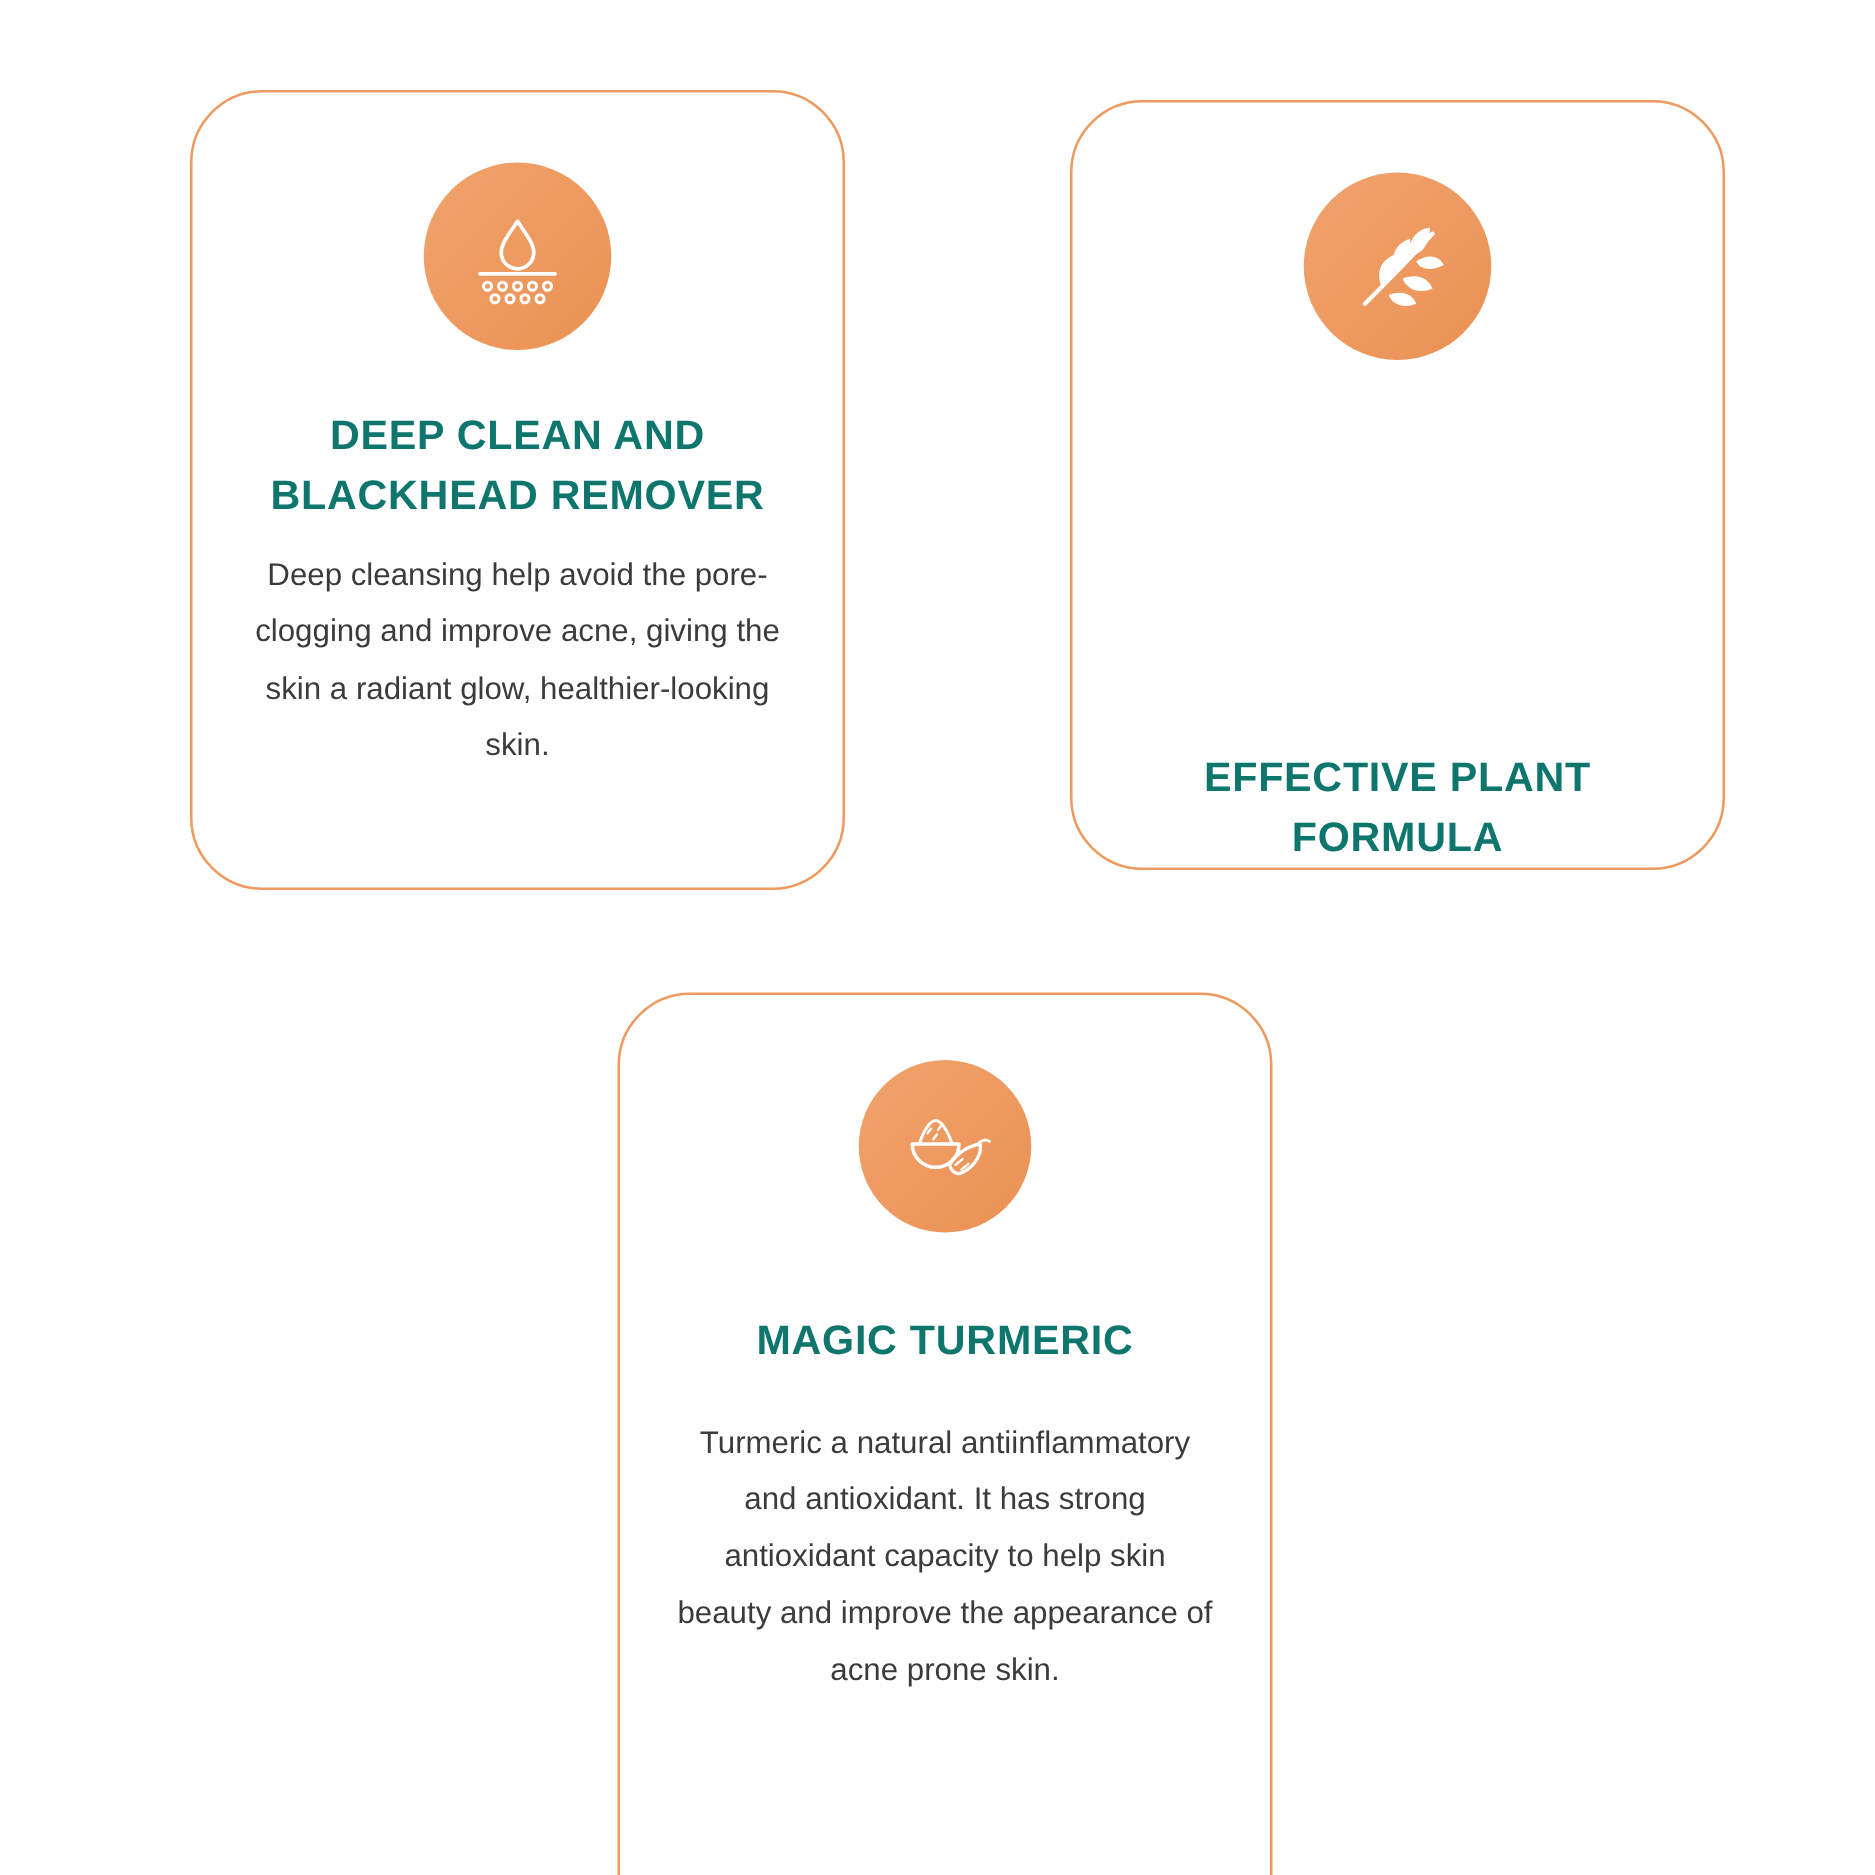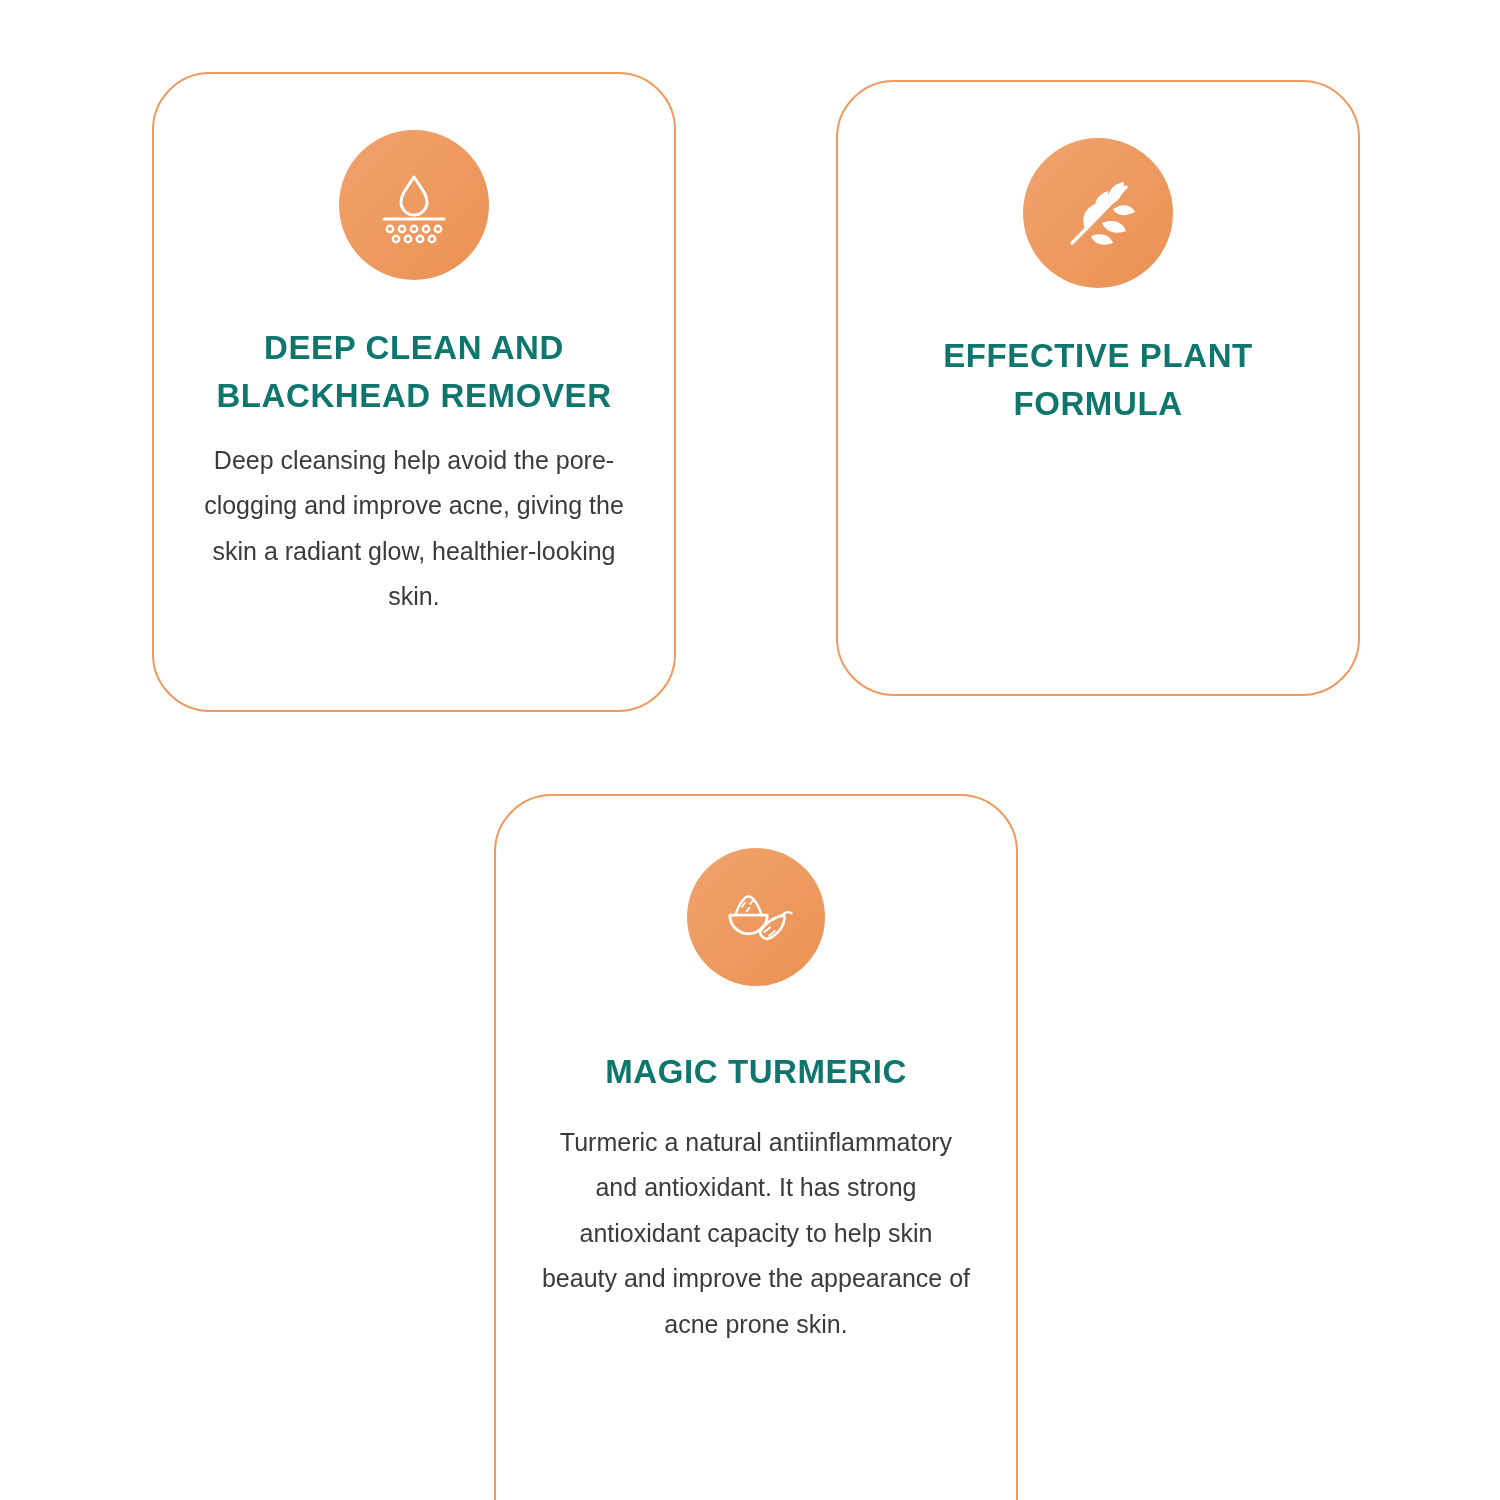--- a/index.html
+++ b/index.html
@@ -33,24 +33,25 @@
   }
 
   .card-1 {
     left: 152px;
     top: 72px;
     width: 524px;
     height: 640px;
   }
 
   .card-2 {
-    left: 836px;
+    left: 856px;
     top: 80px;
     width: 524px;
     height: 616px;
+    justify-content: space-between;
   }
 
   .card-3 {
     left: 494px;
     top: 794px;
     width: 524px;
     height: 772px;
   }
 
   .icon-circle {
@@ -92,21 +93,21 @@
   .card-body {
     color: #3b3b3b;
     font-size: 25px;
     line-height: 1.82;
     text-align: center;
     margin-top: 18px;
     padding: 0 32px;
     font-weight: 400;
   }
   .card-3 .card-body {
-    margin-top: 24px;
+    margin-top: 36px;
     padding: 0 44px;
   }
 </style>
 </head>
 <body>
 
 <div class="board">
 
   <div class="card card-1">
     <div class="icon-circle">

